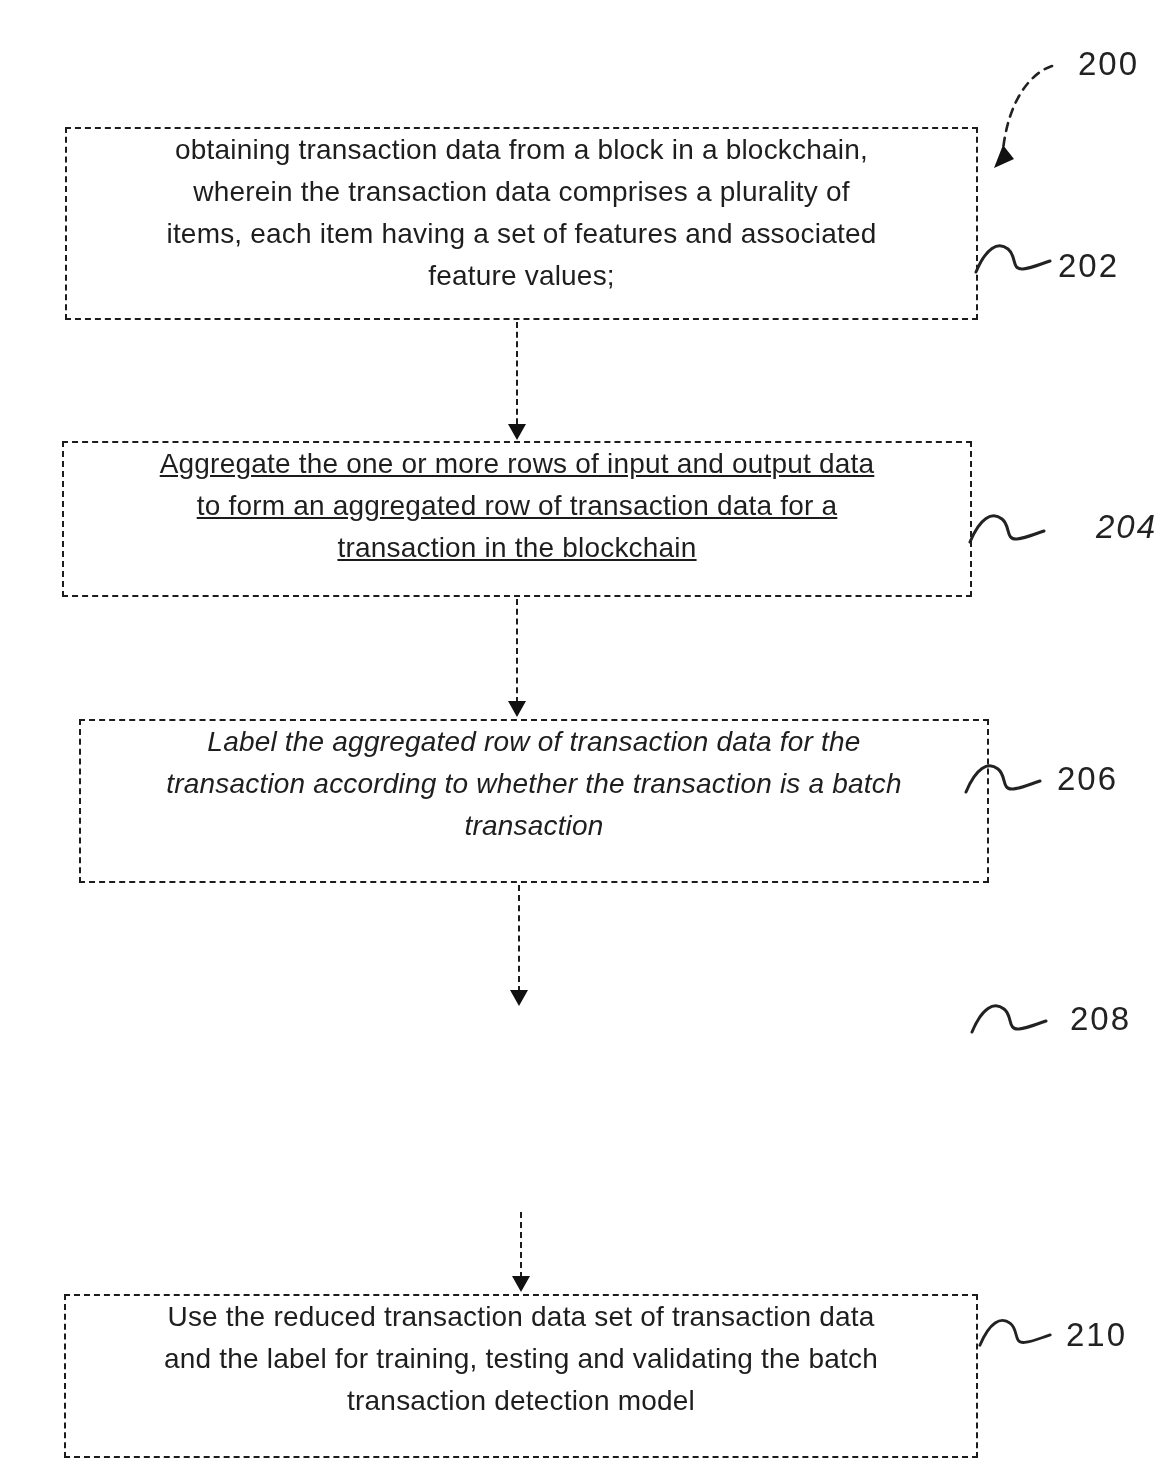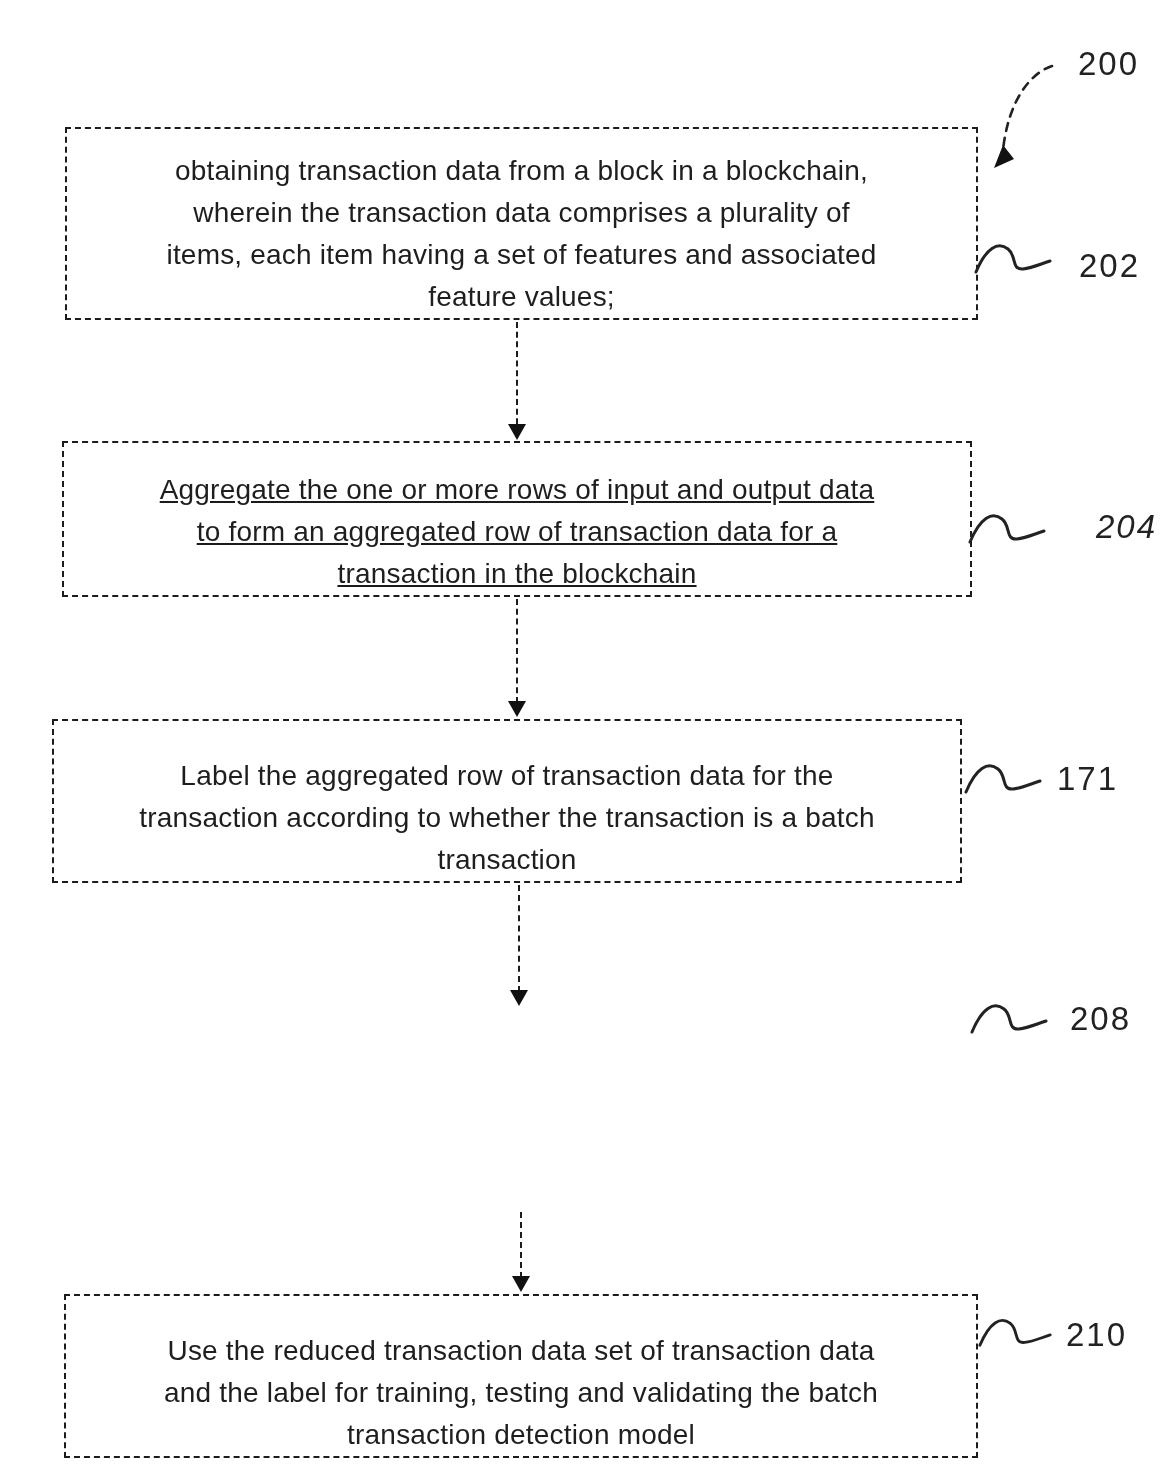--- a/index.html
+++ b/index.html
@@ -3,21 +3,21 @@
 <meta charset="utf-8">
 <style>
   html,body { margin:0; padding:0; background:#ffffff; }
   .canvas {
     position:relative; width:1176px; height:1466px; background:#ffffff;
     font-family:"Liberation Sans", sans-serif; color:#1b1b1b; overflow:hidden;
   }
   .step-box {
     position:absolute; box-sizing:border-box;
     border:2px dashed #1c1c1c;
-    display:flex; align-items:flex-end; justify-content:center;
+    display:flex; align-items:flex-start; justify-content:center;
     text-align:center; background:#ffffff;
   }
   .step-text {
     font-size:28px; line-height:42px; color:#1e1e1e;
     white-space:pre-line; letter-spacing:0.2px;
   }
   .v-arrow {
     position:absolute; width:0; border-left:2px dashed #1c1c1c;
   }
   .arrowhead {
@@ -46,47 +46,47 @@
 
   <div class="step-box" style="left:65px; top:127px; width:913px; height:193px; padding:0 30px;">
     <div class="step-text">obtaining transaction data from a block in a blockchain,
 wherein the transaction data comprises a plurality of
 items, each item having a set of features and associated
 feature values;</div>
   </div>
   <svg class="squiggle" style="left:974px; top:236px;" width="80" height="44" viewBox="0 0 80 44">
     <path d="M2,36 C12,12 24,5 34,13 C43,20 37,34 49,33 C58,32 64,29 76,25"></path>
   </svg>
-  <div class="ref-label" style="left:1058px; top:247px;margin-left:21px;">202</div>
+  <div class="ref-label" style="left:1058px; top:247px;">202</div>
 
   <div class="v-arrow" style="left:516px; top:322px; height:112px;"></div>
   <div class="arrowhead" style="left:508px; top:424px;"></div>
 
   <div class="step-box" style="left:62px; top:441px; width:910px; height:156px; padding:0 30px;text-decoration:underline;">
     <div class="step-text">Aggregate the one or more rows of input and output data
 to form an aggregated row of transaction data for a
 transaction in the blockchain</div>
   </div>
   <svg class="squiggle" style="left:968px; top:506px;" width="80" height="44" viewBox="0 0 80 44">
     <path d="M2,36 C12,12 24,5 34,13 C43,20 37,34 49,33 C58,32 64,29 76,25"></path>
   </svg>
   <div class="ref-label" style="left:1096px; top:508px;font-style:italic;">204</div>
 
   <div class="v-arrow" style="left:516px; top:599px; height:104px;"></div>
   <div class="arrowhead" style="left:508px; top:701px;"></div>
 
-  <div class="step-box" style="left:52px; top:719px; width:910px; height:164px; padding:0 30px;">
+  <div class="step-box" style="left:79px; top:719px; width:910px; height:164px; padding:0 30px;font-style:italic;">
     <div class="step-text">Label the aggregated row of transaction data for the
 transaction according to whether the transaction is a batch
 transaction</div>
   </div>
   <svg class="squiggle" style="left:964px; top:756px;" width="80" height="44" viewBox="0 0 80 44">
     <path d="M2,36 C12,12 24,5 34,13 C43,20 37,34 49,33 C58,32 64,29 76,25"></path>
   </svg>
-  <div class="ref-label" style="left:1057px; top:760px;">171</div>
+  <div class="ref-label" style="left:1057px; top:760px;">206</div>
 
   <div class="v-arrow" style="left:518px; top:885px; height:107px;"></div>
   <div class="arrowhead" style="left:510px; top:990px;"></div>
 
   <svg class="squiggle" style="left:970px; top:996px;" width="80" height="44" viewBox="0 0 80 44">
     <path d="M2,36 C12,12 24,5 34,13 C43,20 37,34 49,33 C58,32 64,29 76,25"></path>
   </svg>
   <div class="ref-label" style="left:1070px; top:1000px;text-align:center;">208</div>
 
   <div class="v-arrow" style="left:520px; top:1212px; height:66px;"></div>

